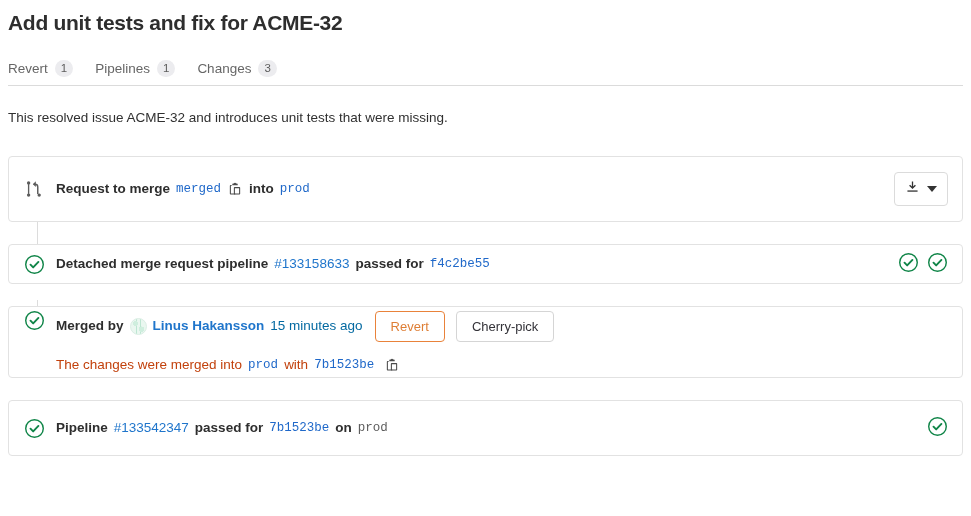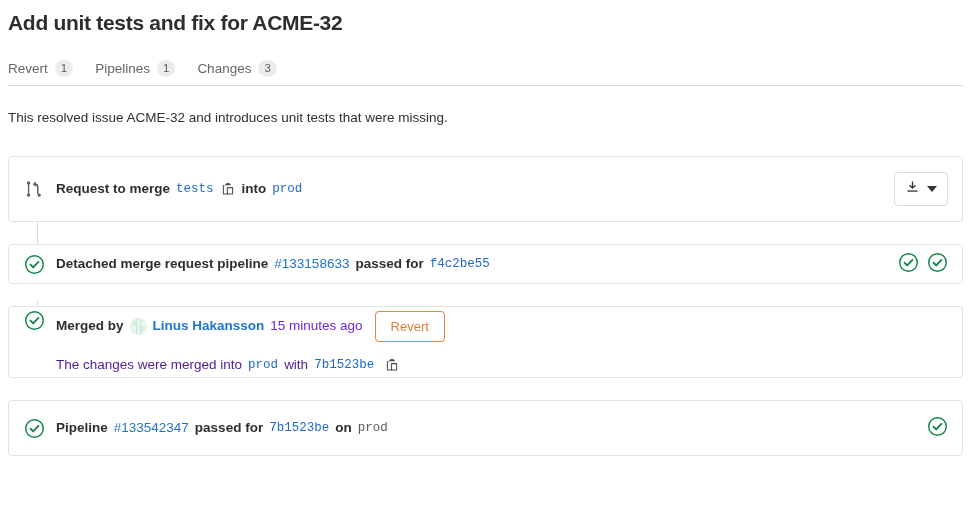--- a/index.html
+++ b/index.html
@@ -100,21 +100,21 @@
     font-size: 13.5px;
     line-height: 20px;
   }
   .icon-slot {
     flex: 0 0 auto;
     width: 22px; height: 22px;
     display: flex; align-items: center; justify-content: center;
     margin-right: 11px;
   }
   .bold { font-weight: bold; color: #2e2e2e; }
-  .plain { color: #4c1d95; }
+  .plain { color: #c2410c; }
   .muted { color: #5c5c5c; }
   .mono {
     font-family: "Liberation Mono", monospace;
     font-size: 12.5px;
   }
   .link { color: #1f75cb; text-decoration: none; cursor: pointer; }
   .mono.link { color: #1f68c9; }
   .copy-btn {
     display: inline-flex; align-items: center; justify-content: center;
     width: 16px; height: 16px; cursor: pointer; color: #4a4a4a;
@@ -169,21 +169,21 @@
     width: 17px; height: 17px;
     border-radius: 50%;
     flex: 0 0 auto;
     background:
       radial-gradient(circle at 30% 30%, #cfeede 0 18%, transparent 19%),
       radial-gradient(circle at 70% 68%, #cfeede 0 18%, transparent 19%),
       linear-gradient(90deg, #eaf7f0 0 33%, #bde6d2 33% 40%, #eaf7f0 40% 60%, #bde6d2 60% 67%, #eaf7f0 67%),
       #e8f6ef;
     border: 1px solid #dceee5;
   }
-  .time { color: #6d28d9; font-size: 13.5px; }
+  .time { color: #0369a1; font-size: 13.5px; }
 </style>
 </head>
 <body>
 
 <div class="page">
 
   <h1 class="mr-title">Add unit tests and fix for ACME-32</h1>
 
   <div class="tabs">
     <div class="tab">
@@ -215,21 +215,21 @@
           <circle cx="3.2" cy="13.4" r="1.5"></circle>
           <rect x="2.6" y="3.6" width="1.2" height="8.8"></rect>
           <circle cx="12.6" cy="13.4" r="1.5"></circle>
           <path d="M12 12.4 V6.2 a3.1 3.1 0 0 0 -3.1 -3.1 H7.6 v1.3 h1.3 A1.8 1.8 0 0 1 10.7 6.2 v6.2 z"></path>
           <path d="M9.6 1.2 L7.0 3.75 L9.6 6.3 z"></path>
         </svg>
       </div>
       <div class="body">
         <div class="row">
           <span class="bold">Request to merge</span>
-          <span class="mono link">tests</span>
+          <span class="mono link">merged</span>
           <span class="copy-btn">
             <svg width="14" height="14" viewBox="0 0 16 16" fill="currentColor">
               <path d="M10.2 1.6H9.3a1.4 1.4 0 0 0-2.6 0H5.8a.9.9 0 0 0-.9.9v1.2h6.2V2.5a.9.9 0 0 0-.9-.9z"></path>
               <path d="M4.1 3.4H3a.9.9 0 0 0-.9.9v9.2a.9.9 0 0 0 .9.9h5.2v-1.2H3.3V4.6h.8z"></path>
               <path d="M13 5.8H7.6a.9.9 0 0 0-.9.9v6.7a.9.9 0 0 0 .9.9H13a.9.9 0 0 0 .9-.9V6.7a.9.9 0 0 0-.9-.9zm-.3 7.3H7.9V7h4.8z"></path>
             </svg>
           </span>
           <span class="bold">into</span>
           <span class="mono link">prod</span>
         </div>
@@ -287,20 +287,21 @@
               <path d="M6.8 11.2 L9.6 14 L15.1 8.3" fill="none" stroke="#108548" stroke-width="2" stroke-linecap="round" stroke-linejoin="round"></path>
             </svg>
           </div>
           <div class="merged-lines">
             <div class="row">
               <span class="bold">Merged by</span>
               <span class="avatar"></span>
               <span class="link bold">Linus Hakansson</span>
               <span class="time">15 minutes ago</span>
               <span class="btn btn-revert" style="margin-left:6px;">Revert</span>
+              <span class="btn btn-cherry" style="margin-left:5px;">Cherry-pick</span>
             </div>
             <div class="row">
               <span class="plain">The changes were merged into</span>
               <span class="mono link">prod</span>
               <span class="plain">with</span>
               <span class="mono link">7b1523be</span>
               <span class="copy-btn" style="margin-left:4px;">
                 <svg width="14" height="14" viewBox="0 0 16 16" fill="currentColor">
                   <path d="M10.2 1.6H9.3a1.4 1.4 0 0 0-2.6 0H5.8a.9.9 0 0 0-.9.9v1.2h6.2V2.5a.9.9 0 0 0-.9-.9z"></path>
                   <path d="M4.1 3.4H3a.9.9 0 0 0-.9.9v9.2a.9.9 0 0 0 .9.9h5.2v-1.2H3.3V4.6h.8z"></path>

